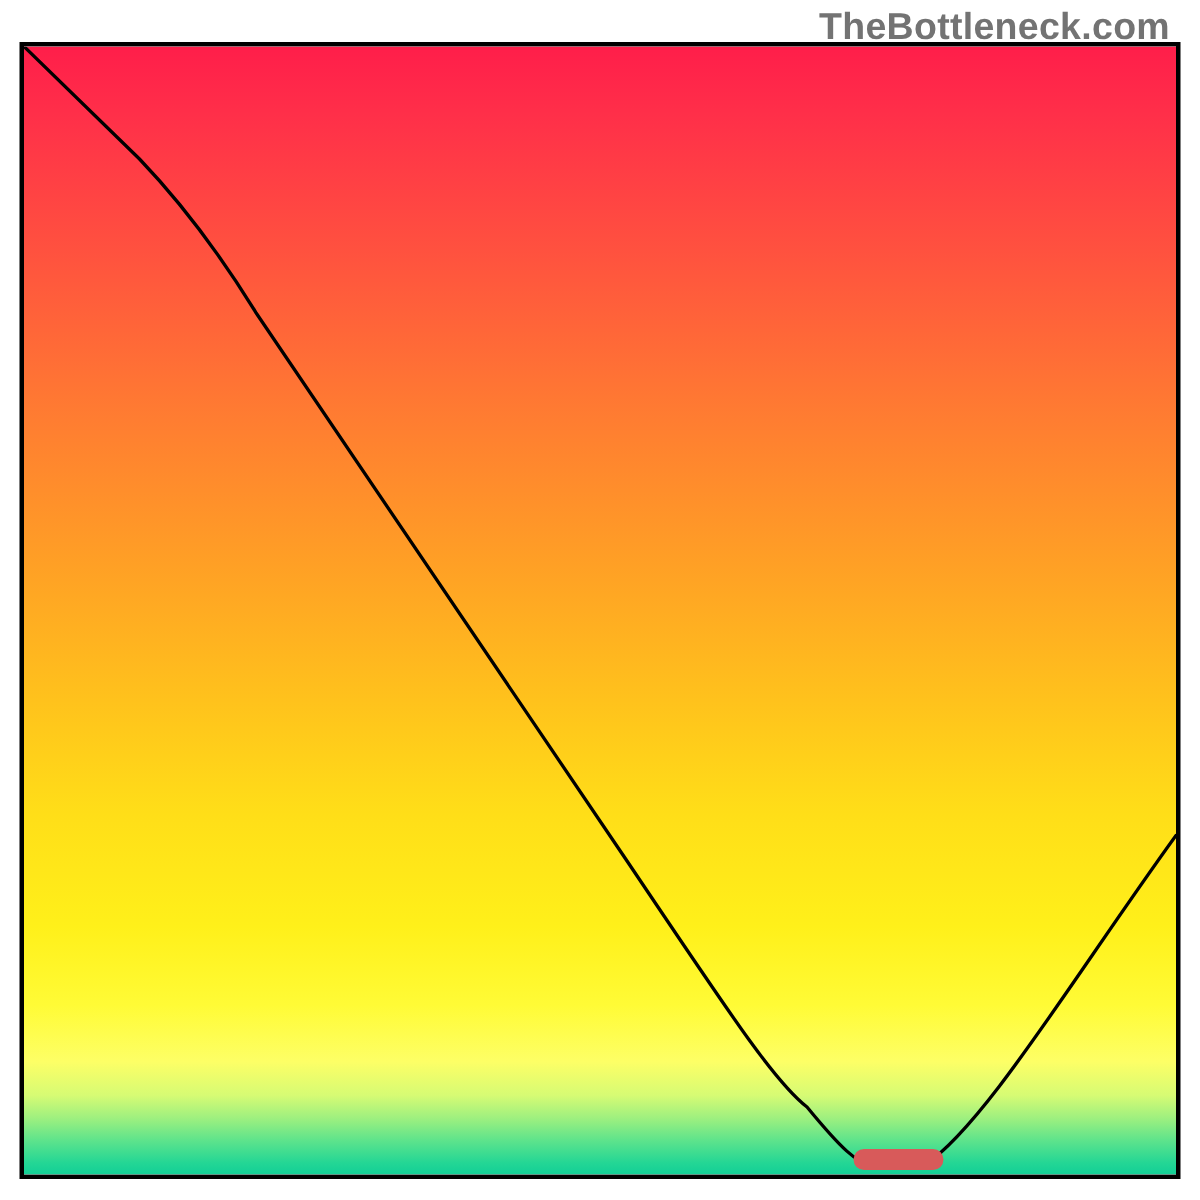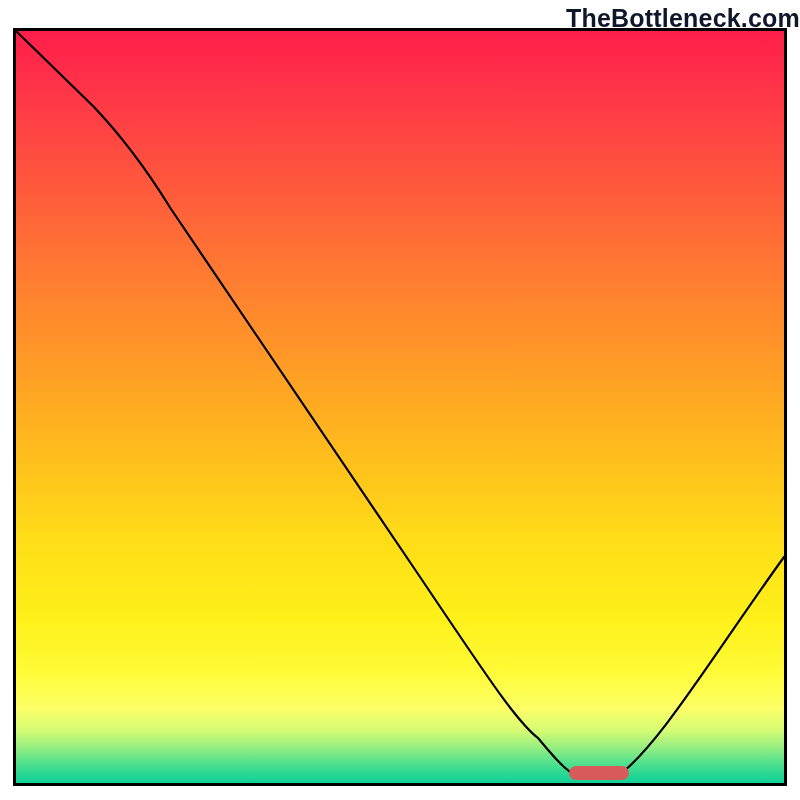--- a/index.html
+++ b/index.html
@@ -12,24 +12,24 @@
     overflow: hidden;
   }
   .canvas {
     position: relative;
     width: 800px;
     height: 800px;
   }
   .watermark {
     position: absolute;
     top: 4px;
-    right: 0;
+    right: 20px;
     font-size: 25px;
     font-weight: 600;
-    color: #0f172a;
+    color: #737373;
     letter-spacing: 0.2px;
   }
   .plot-frame {
     position: absolute;
     left: 13px;
     top: 28px;
     width: 774px;
     height: 758px;
     border: 3px solid #000000;
     box-sizing: border-box;

